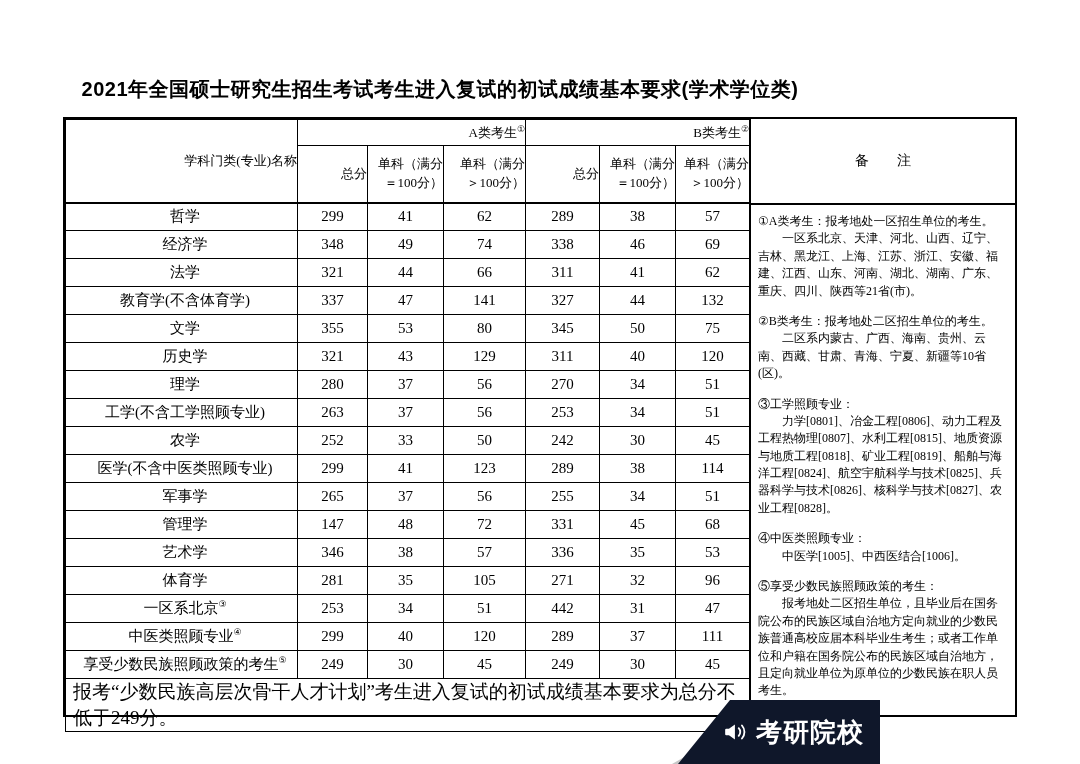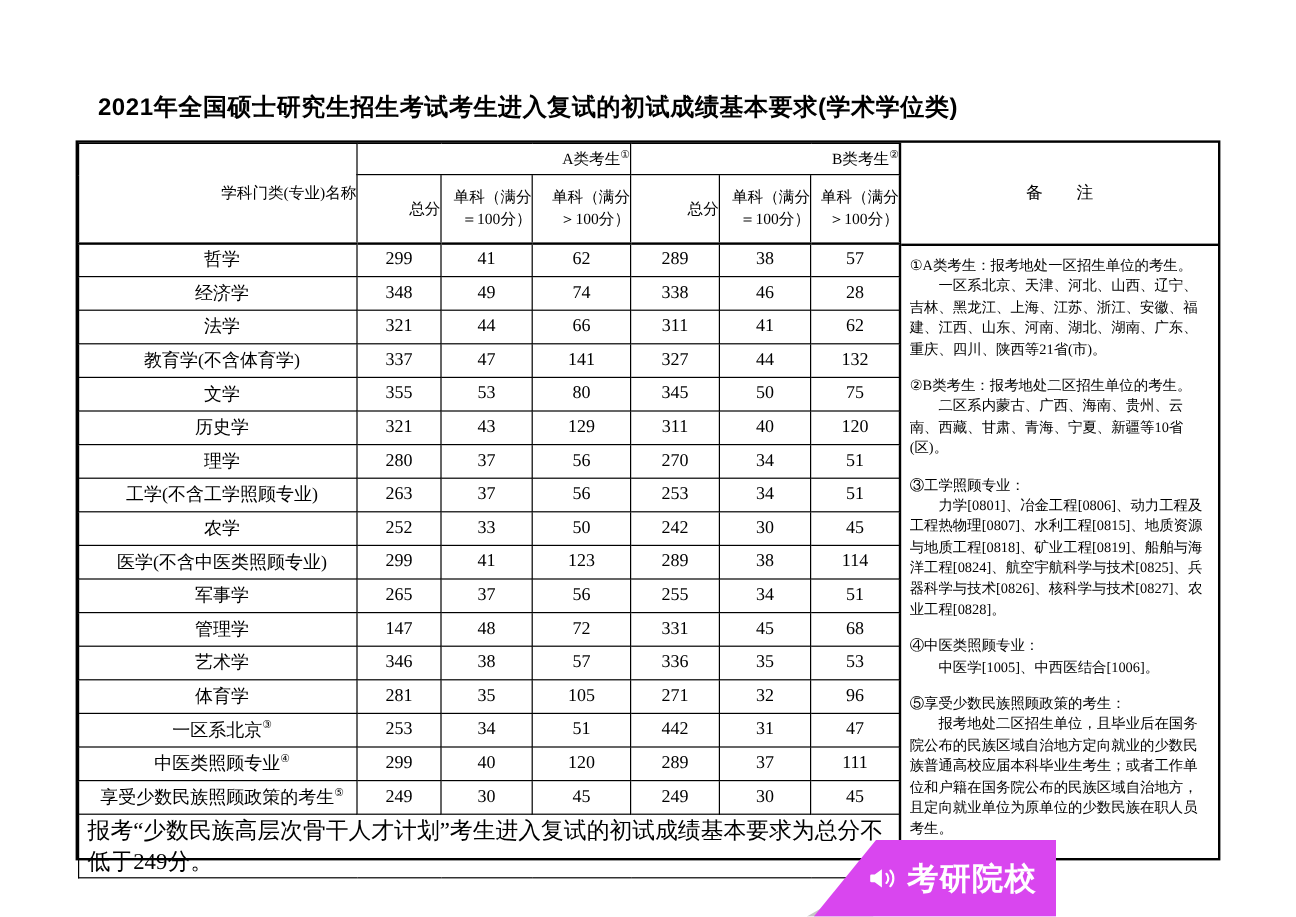--- a/index.html
+++ b/index.html
@@ -98,21 +98,21 @@
     position: absolute;
     bottom: 0; right: 152px;
     width: 56px; height: 32px;
     background: #c6c6c6;
     clip-path: polygon(100% 0, 100% 100%, 0 100%);
   }
   .ribbon {
     position: absolute;
     bottom: 0; right: 0;
     width: 202px; height: 64px;
-    background: #d946ef;
+    background: #0f172a;
     clip-path: polygon(52px 0, 100% 0, 100% 100%, 0 100%);
     display: flex;
     align-items: center;
     justify-content: flex-end;
     gap: 7px;
     padding-right: 16px;
     color: #ffffff;
   }
   .ribbon-label {
     font-family: "Liberation Sans", sans-serif;
@@ -170,21 +170,21 @@
     <td class="score-cell">38</td>
     <td class="score-cell">57</td>
   </tr>
           <tr class="body-row">
     <td class="subject-cell"><span class="subject-text">经济学</span><sup class="subject-sup"></sup></td>
     <td class="score-cell">348</td>
     <td class="score-cell">49</td>
     <td class="score-cell">74</td>
     <td class="score-cell">338</td>
     <td class="score-cell">46</td>
-    <td class="score-cell">28</td>
+    <td class="score-cell">69</td>
   </tr>
           <tr class="body-row">
     <td class="subject-cell"><span class="subject-text">法学</span><sup class="subject-sup"></sup></td>
     <td class="score-cell">321</td>
     <td class="score-cell">44</td>
     <td class="score-cell">66</td>
     <td class="score-cell">311</td>
     <td class="score-cell">41</td>
     <td class="score-cell">62</td>
   </tr>

